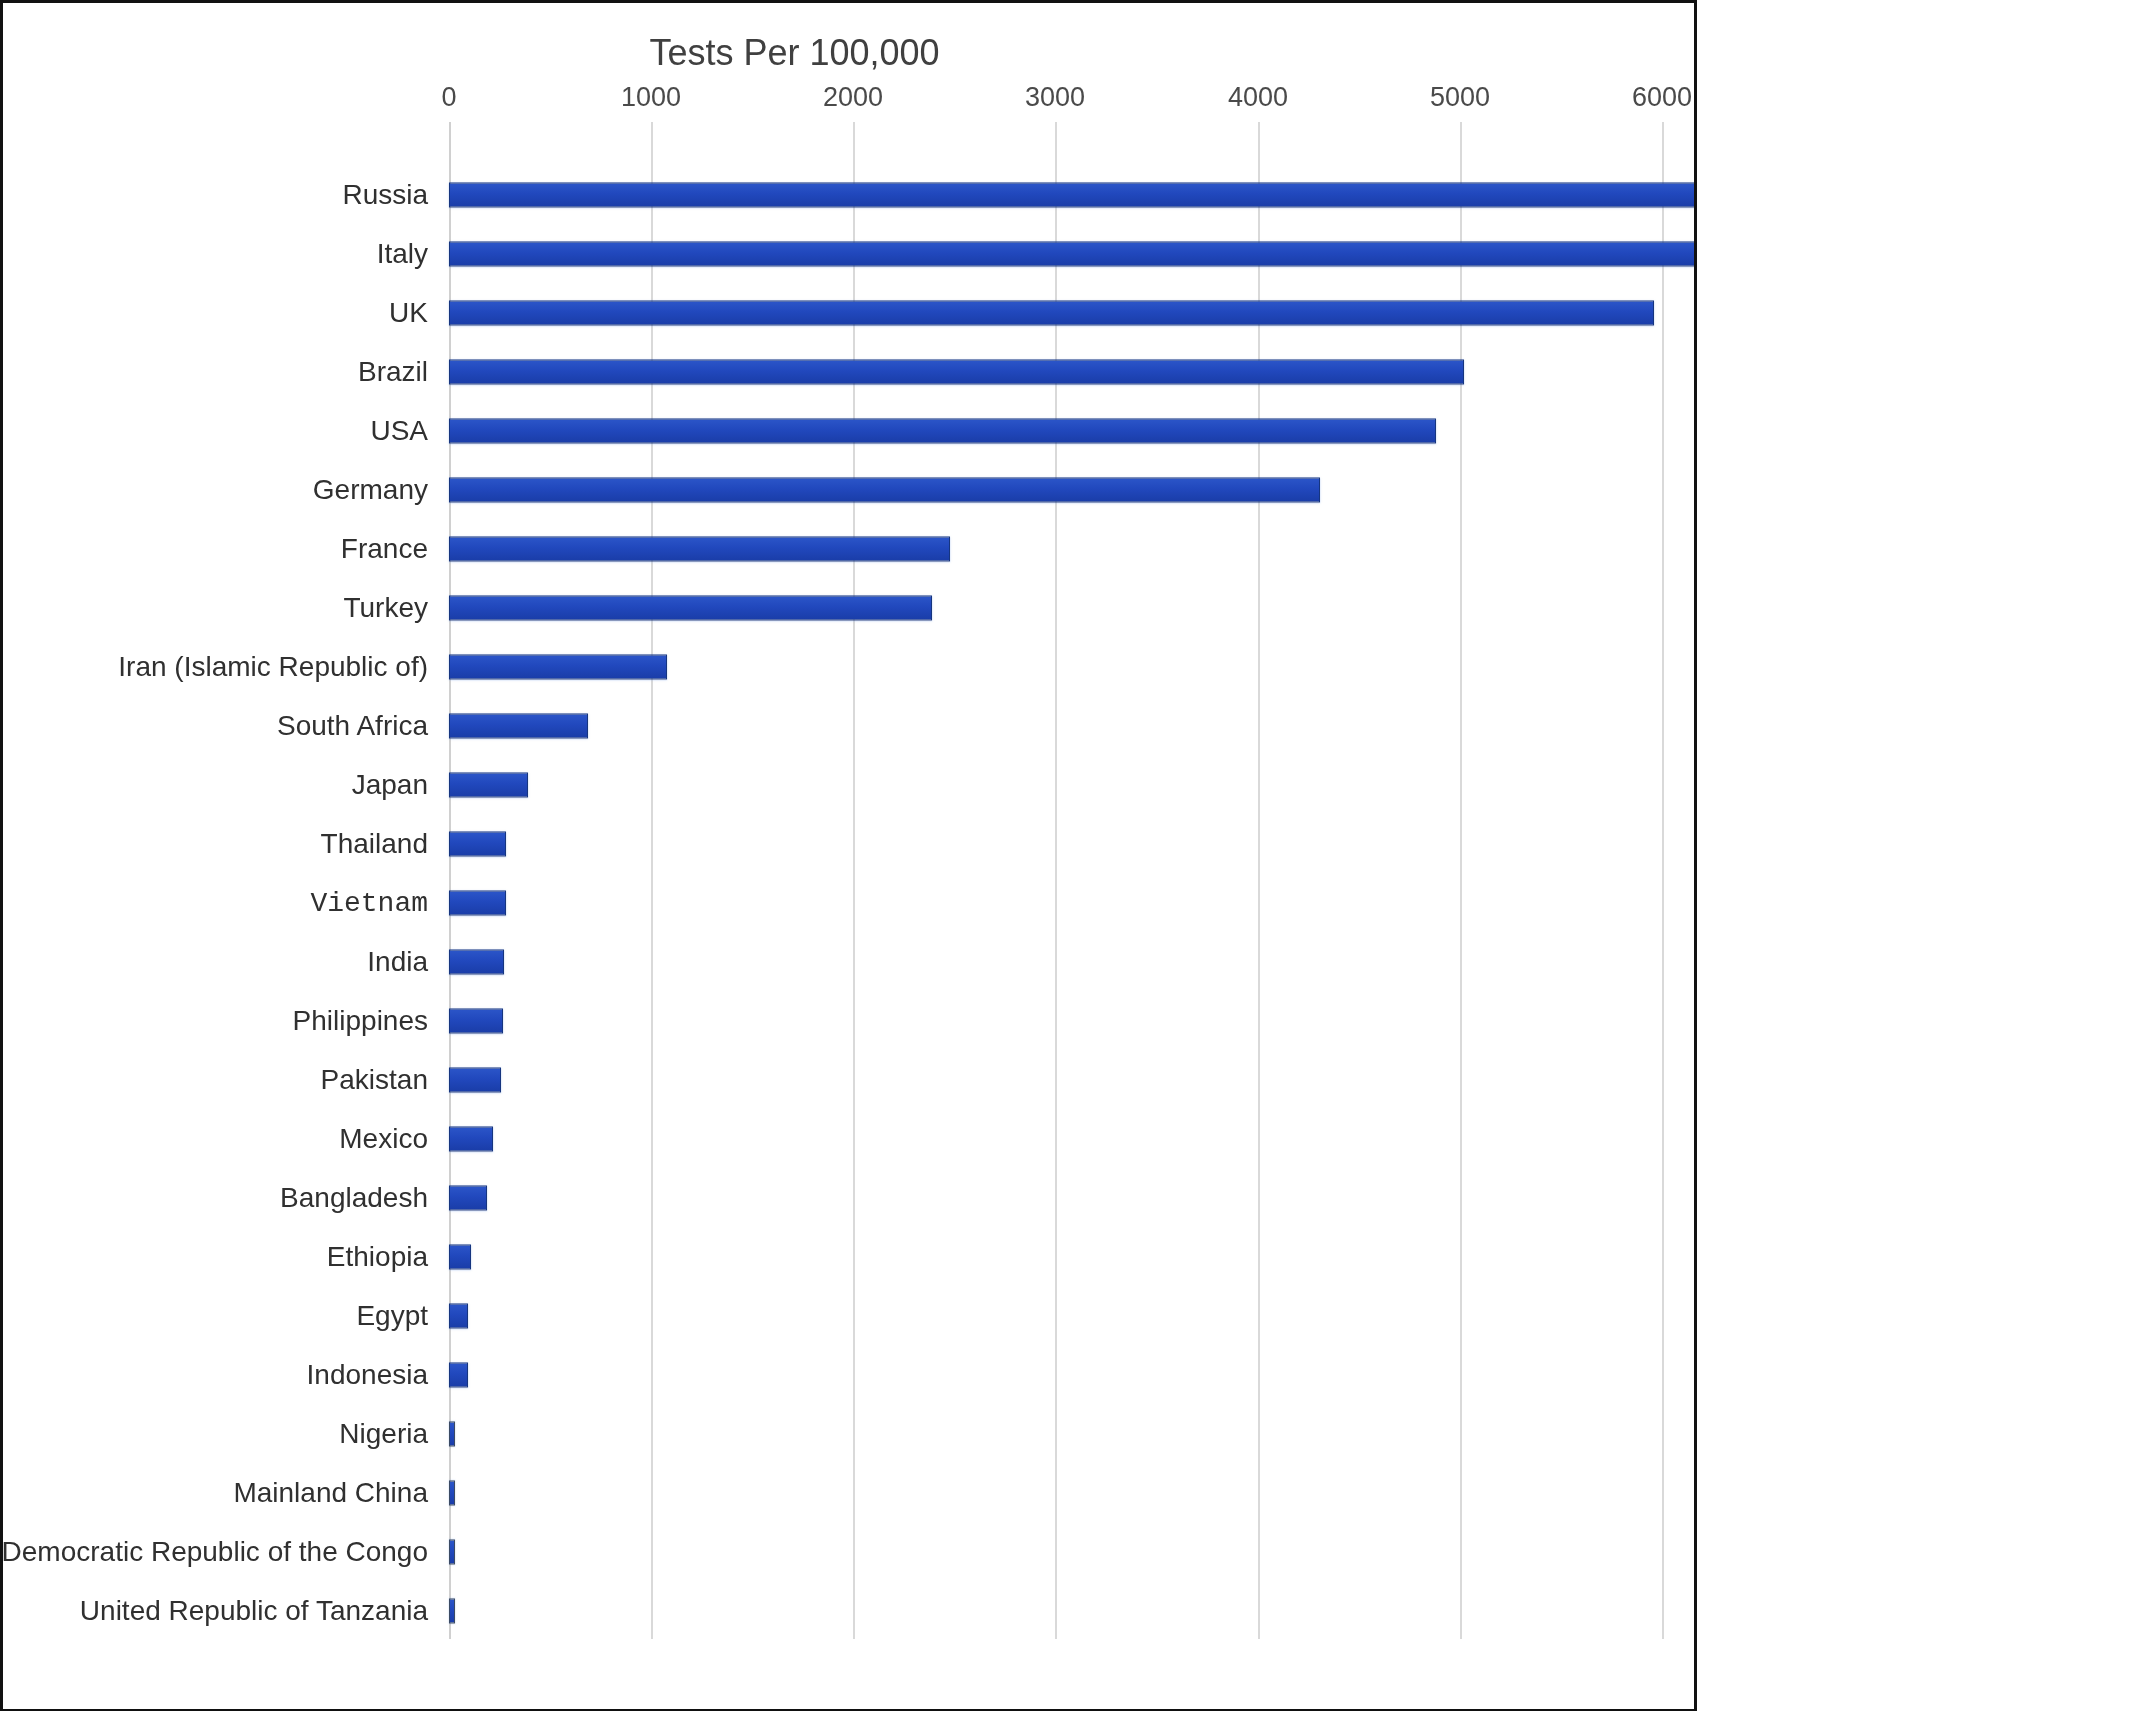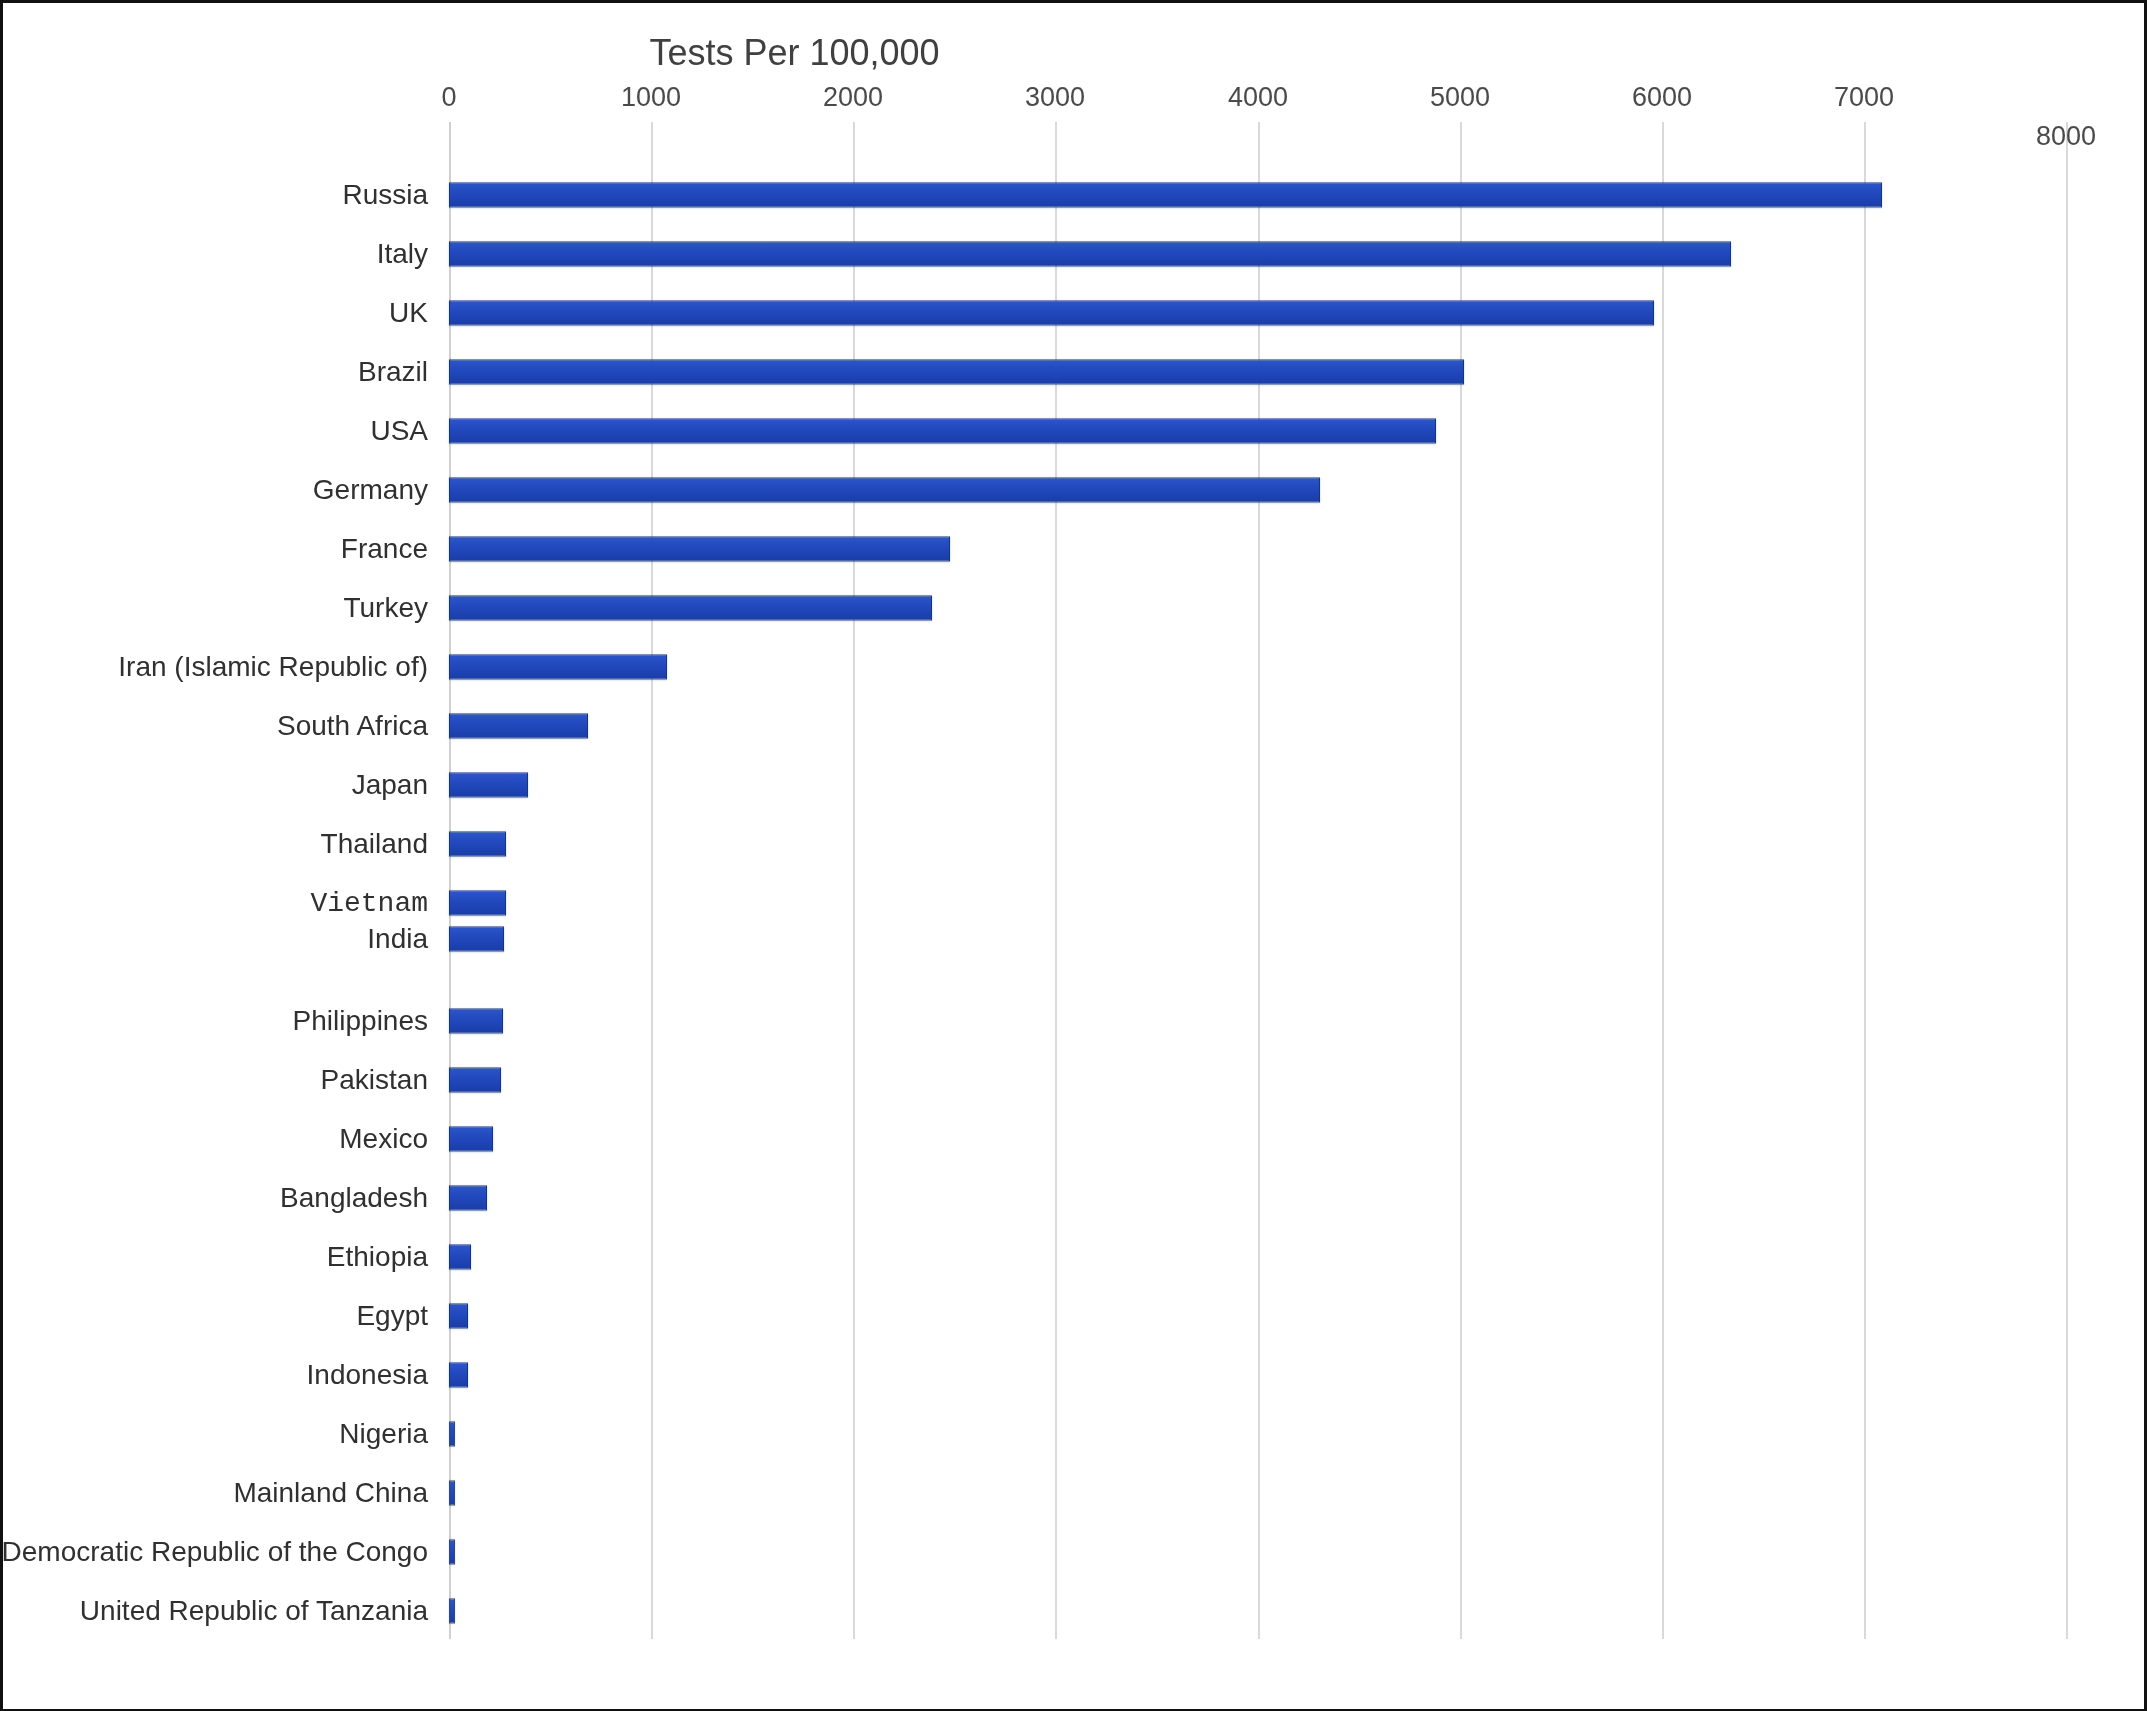--- a/index.html
+++ b/index.html
@@ -5,21 +5,21 @@
   html, body {
     margin: 0;
     padding: 0;
     background: #ffffff;
   }
   body {
     font-family: "Liberation Sans", sans-serif;
   }
   #frame {
     position: relative;
-    width: 2147px;
+    width: 1697px;
     height: 1712px;
     box-sizing: border-box;
     border: 3.9px solid #111111;
     background: #ffffff;
     overflow: hidden;
   }
   
   #title-wrap {
     position: absolute;
     left: 502px;
@@ -170,21 +170,21 @@
           <div class="bar" title="Japan: 390" style="left: 0px; width: 79px;"></div>
         </div>
         <div class="row" style="top: 649px;">
           <div class="cat-label">Thailand</div>
           <div class="bar" title="Thailand: 280" style="left: 0px; width: 57px;"></div>
         </div>
         <div class="row" style="top: 708px; font-family: Liberation Mono, monospace;">
           <div class="cat-label">Vietnam</div>
           <div class="bar" title="Vietnam: 280" style="left: 0px; width: 57px;"></div>
         </div>
-        <div class="row" style="top: 744px;">
+        <div class="row" style="top: 767px;">
           <div class="cat-label">India</div>
           <div class="bar" title="India: 270" style="left: 0px; width: 55px;"></div>
         </div>
         <div class="row" style="top: 826px;">
           <div class="cat-label">Philippines</div>
           <div class="bar" title="Philippines: 265" style="left: 0px; width: 54px;"></div>
         </div>
         <div class="row" style="top: 885px;">
           <div class="cat-label">Pakistan</div>
           <div class="bar" title="Pakistan: 255" style="left: 0px; width: 52px;"></div>

